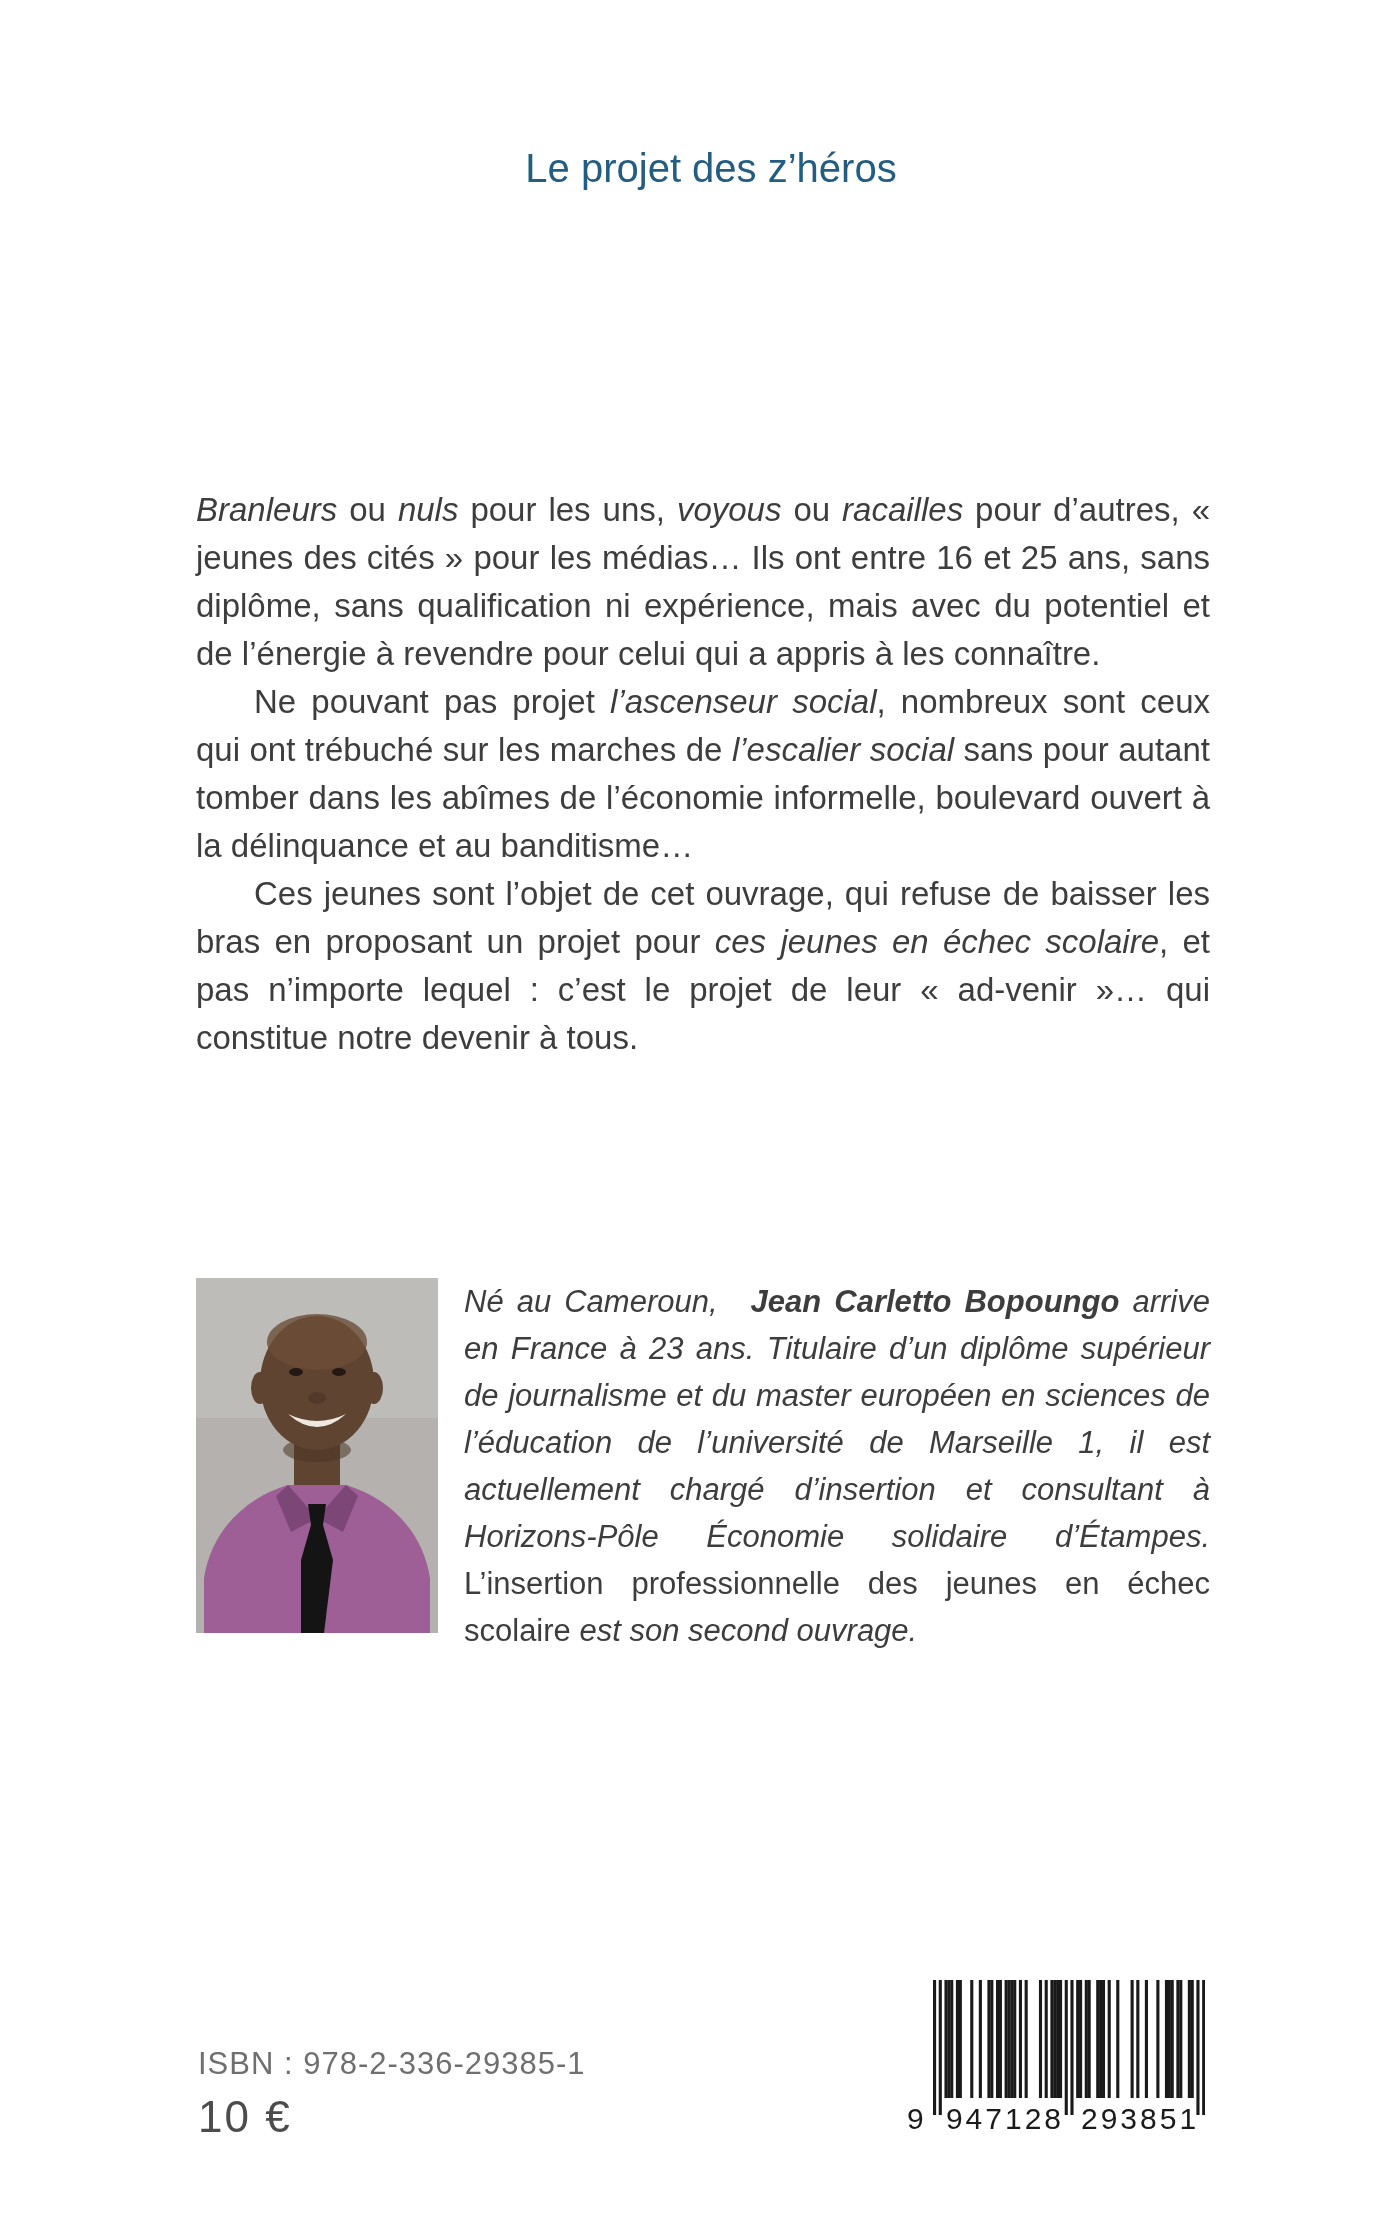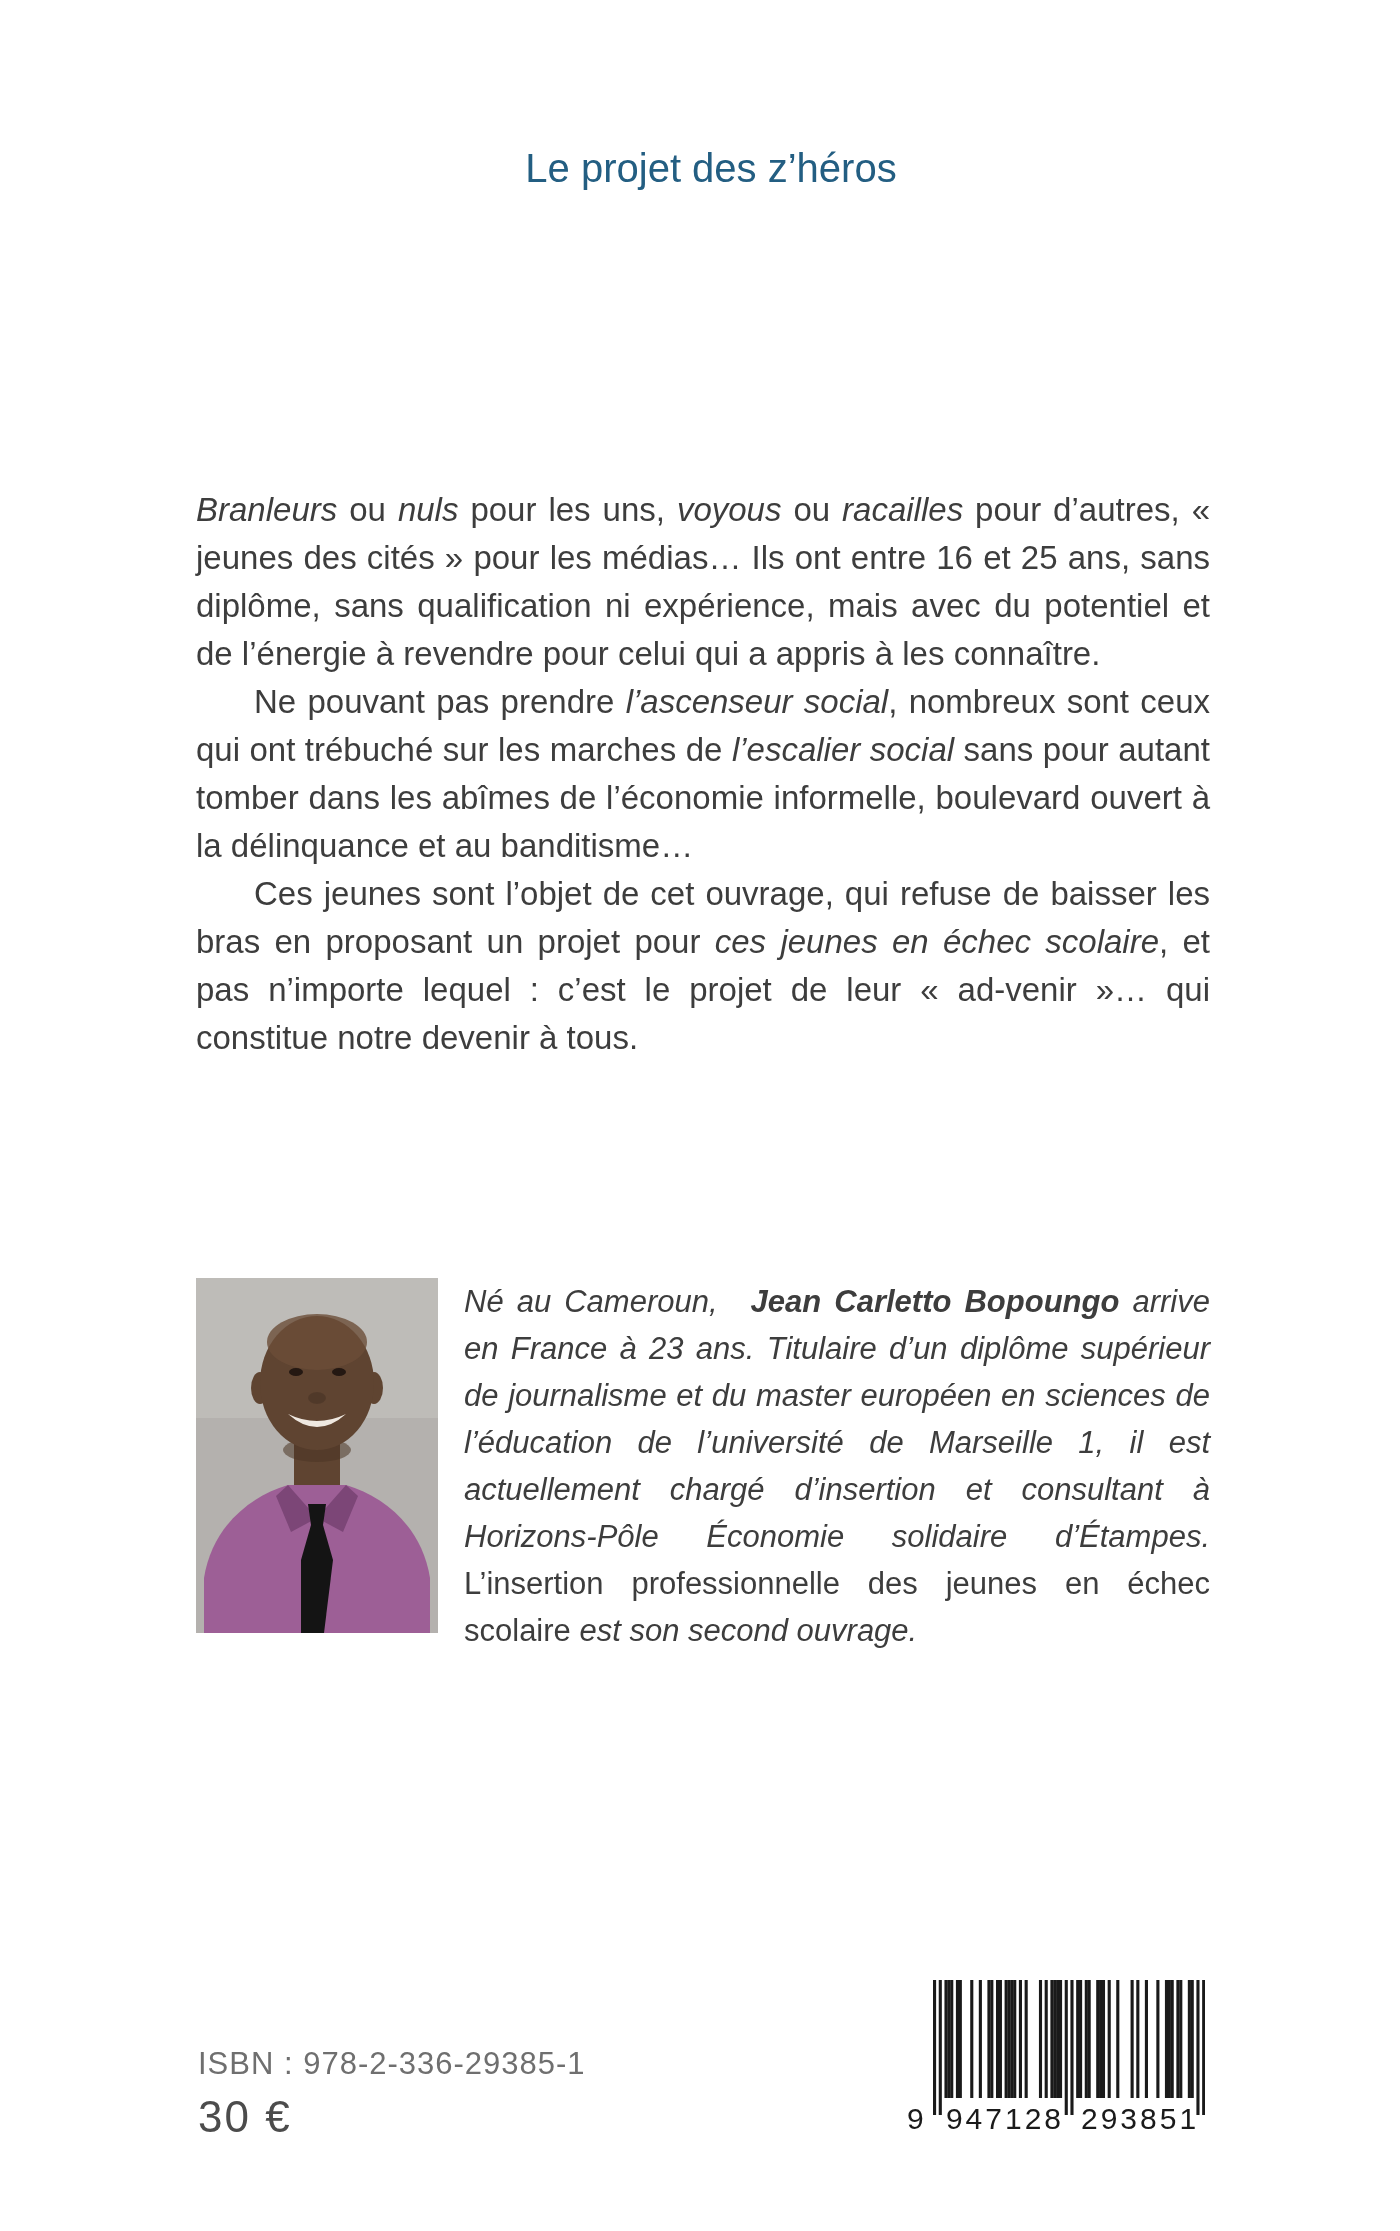--- a/index.html
+++ b/index.html
@@ -69,21 +69,21 @@
 <body>
 
 <div class="page">
 
   <header class="title-block">
     <div class="subtitle">Le projet des z’héros</div>
   </header>
 
   <section class="synopsis">
     <p class="para"><span class="it">Branleurs</span><span> ou </span><span class="it">nuls</span><span> pour les uns, </span><span class="it">voyous</span><span> ou </span><span class="it">racailles</span><span> pour d’autres, « jeunes des cités » pour les médias… Ils ont entre 16 et 25 ans, sans diplôme, sans qualification ni expérience, mais avec du potentiel et de l’énergie à revendre pour celui qui a appris à les connaître.</span></p>
-    <p class="para indent"><span>Ne pouvant pas prendre </span><span class="it">l’ascenseur social</span><span>, nombreux sont ceux qui ont trébuché sur les marches de </span><span class="it">l’escalier social</span><span> sans pour autant tomber dans les abîmes de l’économie informelle, boulevard ouvert à la délinquance et au banditisme…</span></p>
+    <p class="para indent"><span>Ne pouvant pas projet </span><span class="it">l’ascenseur social</span><span>, nombreux sont ceux qui ont trébuché sur les marches de </span><span class="it">l’escalier social</span><span> sans pour autant tomber dans les abîmes de l’économie informelle, boulevard ouvert à la délinquance et au banditisme…</span></p>
     <p class="para indent"><span>Ces jeunes sont l’objet de cet ouvrage, qui refuse de baisser les bras en proposant un projet pour </span><span class="it">ces jeunes en échec scolaire</span><span>, et pas n’importe lequel : c’est le projet de leur « ad-venir »… qui constitue notre devenir à tous.</span></p>
   </section>
 
   <section class="bio">
     <div class="photo" role="img" aria-label="Portrait photo of the author: smiling bald man wearing a purple shirt and black tie on a gray background">
       <svg viewBox="0 0 242 355" preserveAspectRatio="none">
         <rect x="0" y="0" width="242" height="355" fill="var(--photo-bg)"></rect>
         <rect x="0" y="0" width="242" height="140" fill="var(--photo-bg-light)" opacity="0.55"></rect>
 
         <rect x="98" y="150" width="46" height="70" fill="var(--skin)"></rect>
@@ -109,21 +109,21 @@
 
         <path d="M112 226 L130 226 L127 247 L115 247 Z" fill="var(--tie)"></path>
         <path d="M115 247 L127 247 L137 282 L128 355 L105 355 L105 282 Z" fill="var(--tie)"></path>
       </svg>
     </div>
     <p class="bio-text"><span class="it">Né au Cameroun, </span><span class="it bd">Jean Carletto Bopoungo</span><span class="it"> arrive en France à 23 ans. Titulaire d’un diplôme supérieur de journalisme et du master européen en sciences de l’éducation de l’université de Marseille 1, il est actuellement chargé d’insertion et consultant à Horizons-Pôle Économie solidaire d’Étampes. </span><span>L’insertion professionnelle des jeunes en échec scolaire</span><span class="it"> est son second ouvrage.</span></p>
   </section>
 
   <footer>
     <div class="isbn">ISBN : 978-2-336-29385-1</div>
-    <div class="price">30 €</div>
+    <div class="price">10 €</div>
     <div class="barcode">
       <svg id="barcode-svg" width="272" height="150" viewBox="0 0 272 150">
           <rect x="0.00" y="0" width="3.11" height="135" fill="#1a1a1a"></rect>
           <rect x="5.73" y="0" width="3.11" height="135" fill="#1a1a1a"></rect>
           <rect x="11.45" y="0" width="3.11" height="118" fill="#1a1a1a"></rect>
           <rect x="14.32" y="0" width="3.11" height="118" fill="#1a1a1a"></rect>
           <rect x="17.18" y="0" width="3.11" height="118" fill="#1a1a1a"></rect>
           <rect x="22.91" y="0" width="3.11" height="118" fill="#1a1a1a"></rect>
           <rect x="25.77" y="0" width="3.11" height="118" fill="#1a1a1a"></rect>
           <rect x="37.22" y="0" width="3.11" height="118" fill="#1a1a1a"></rect>

